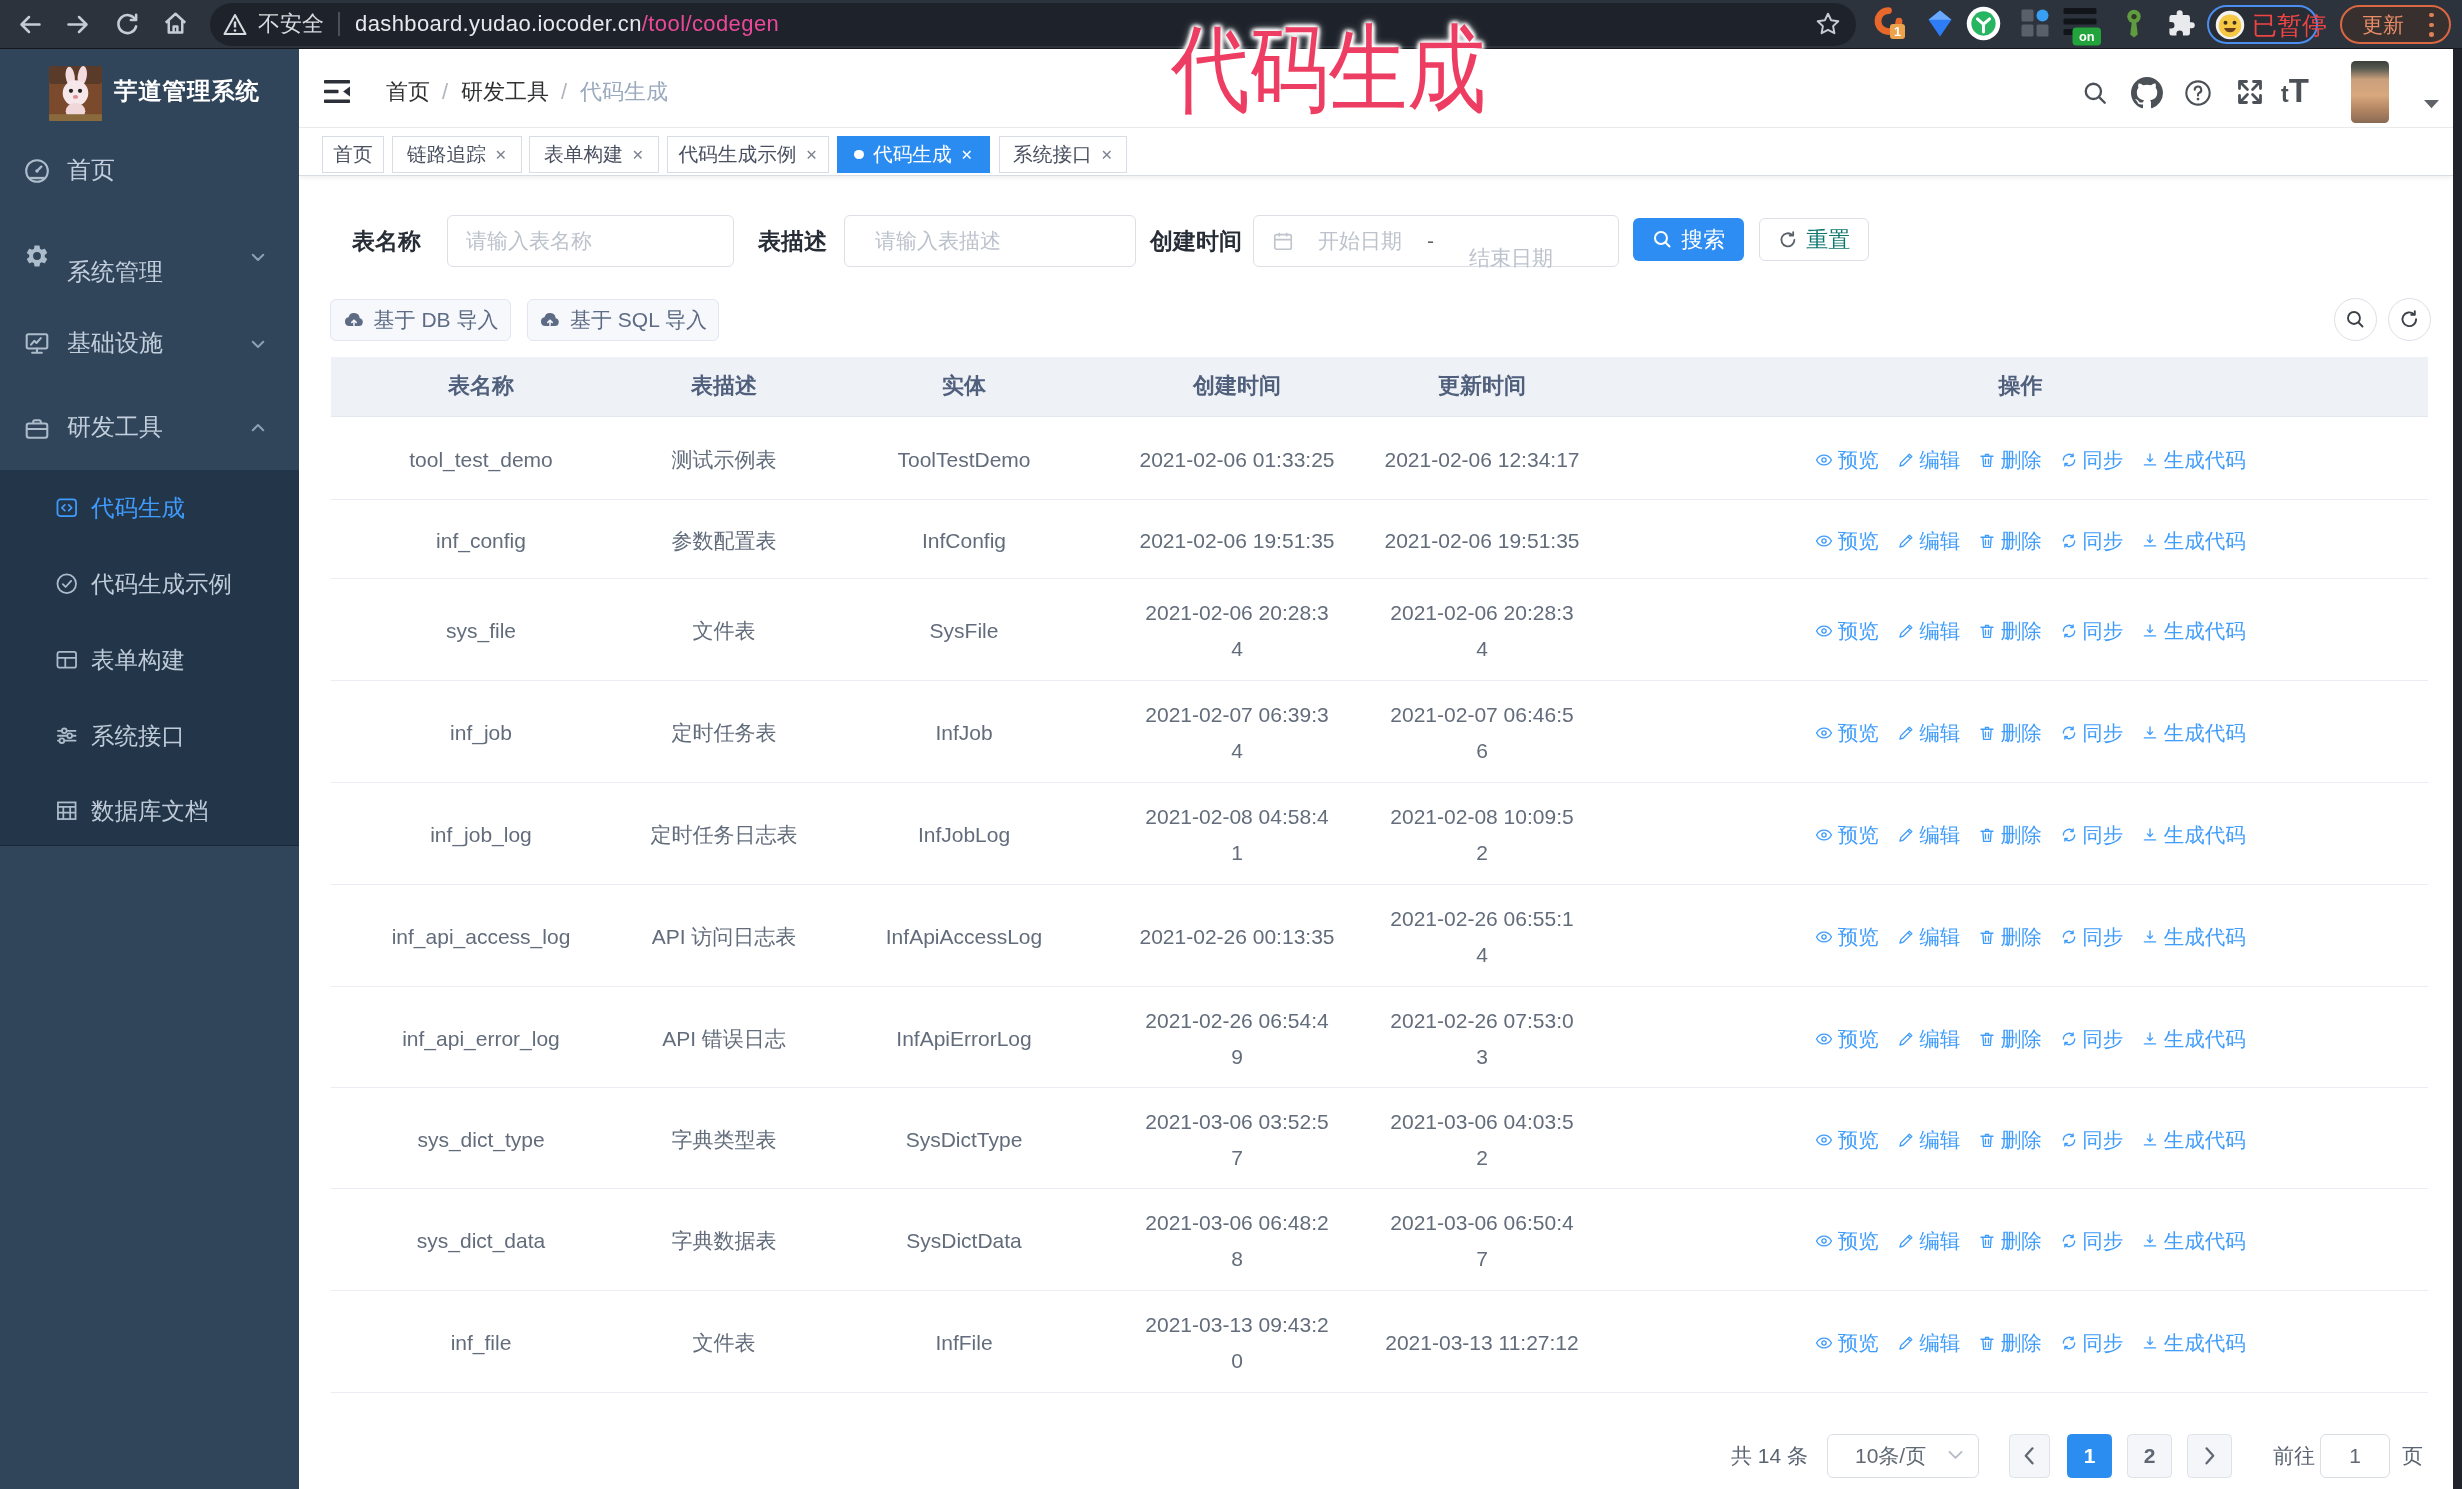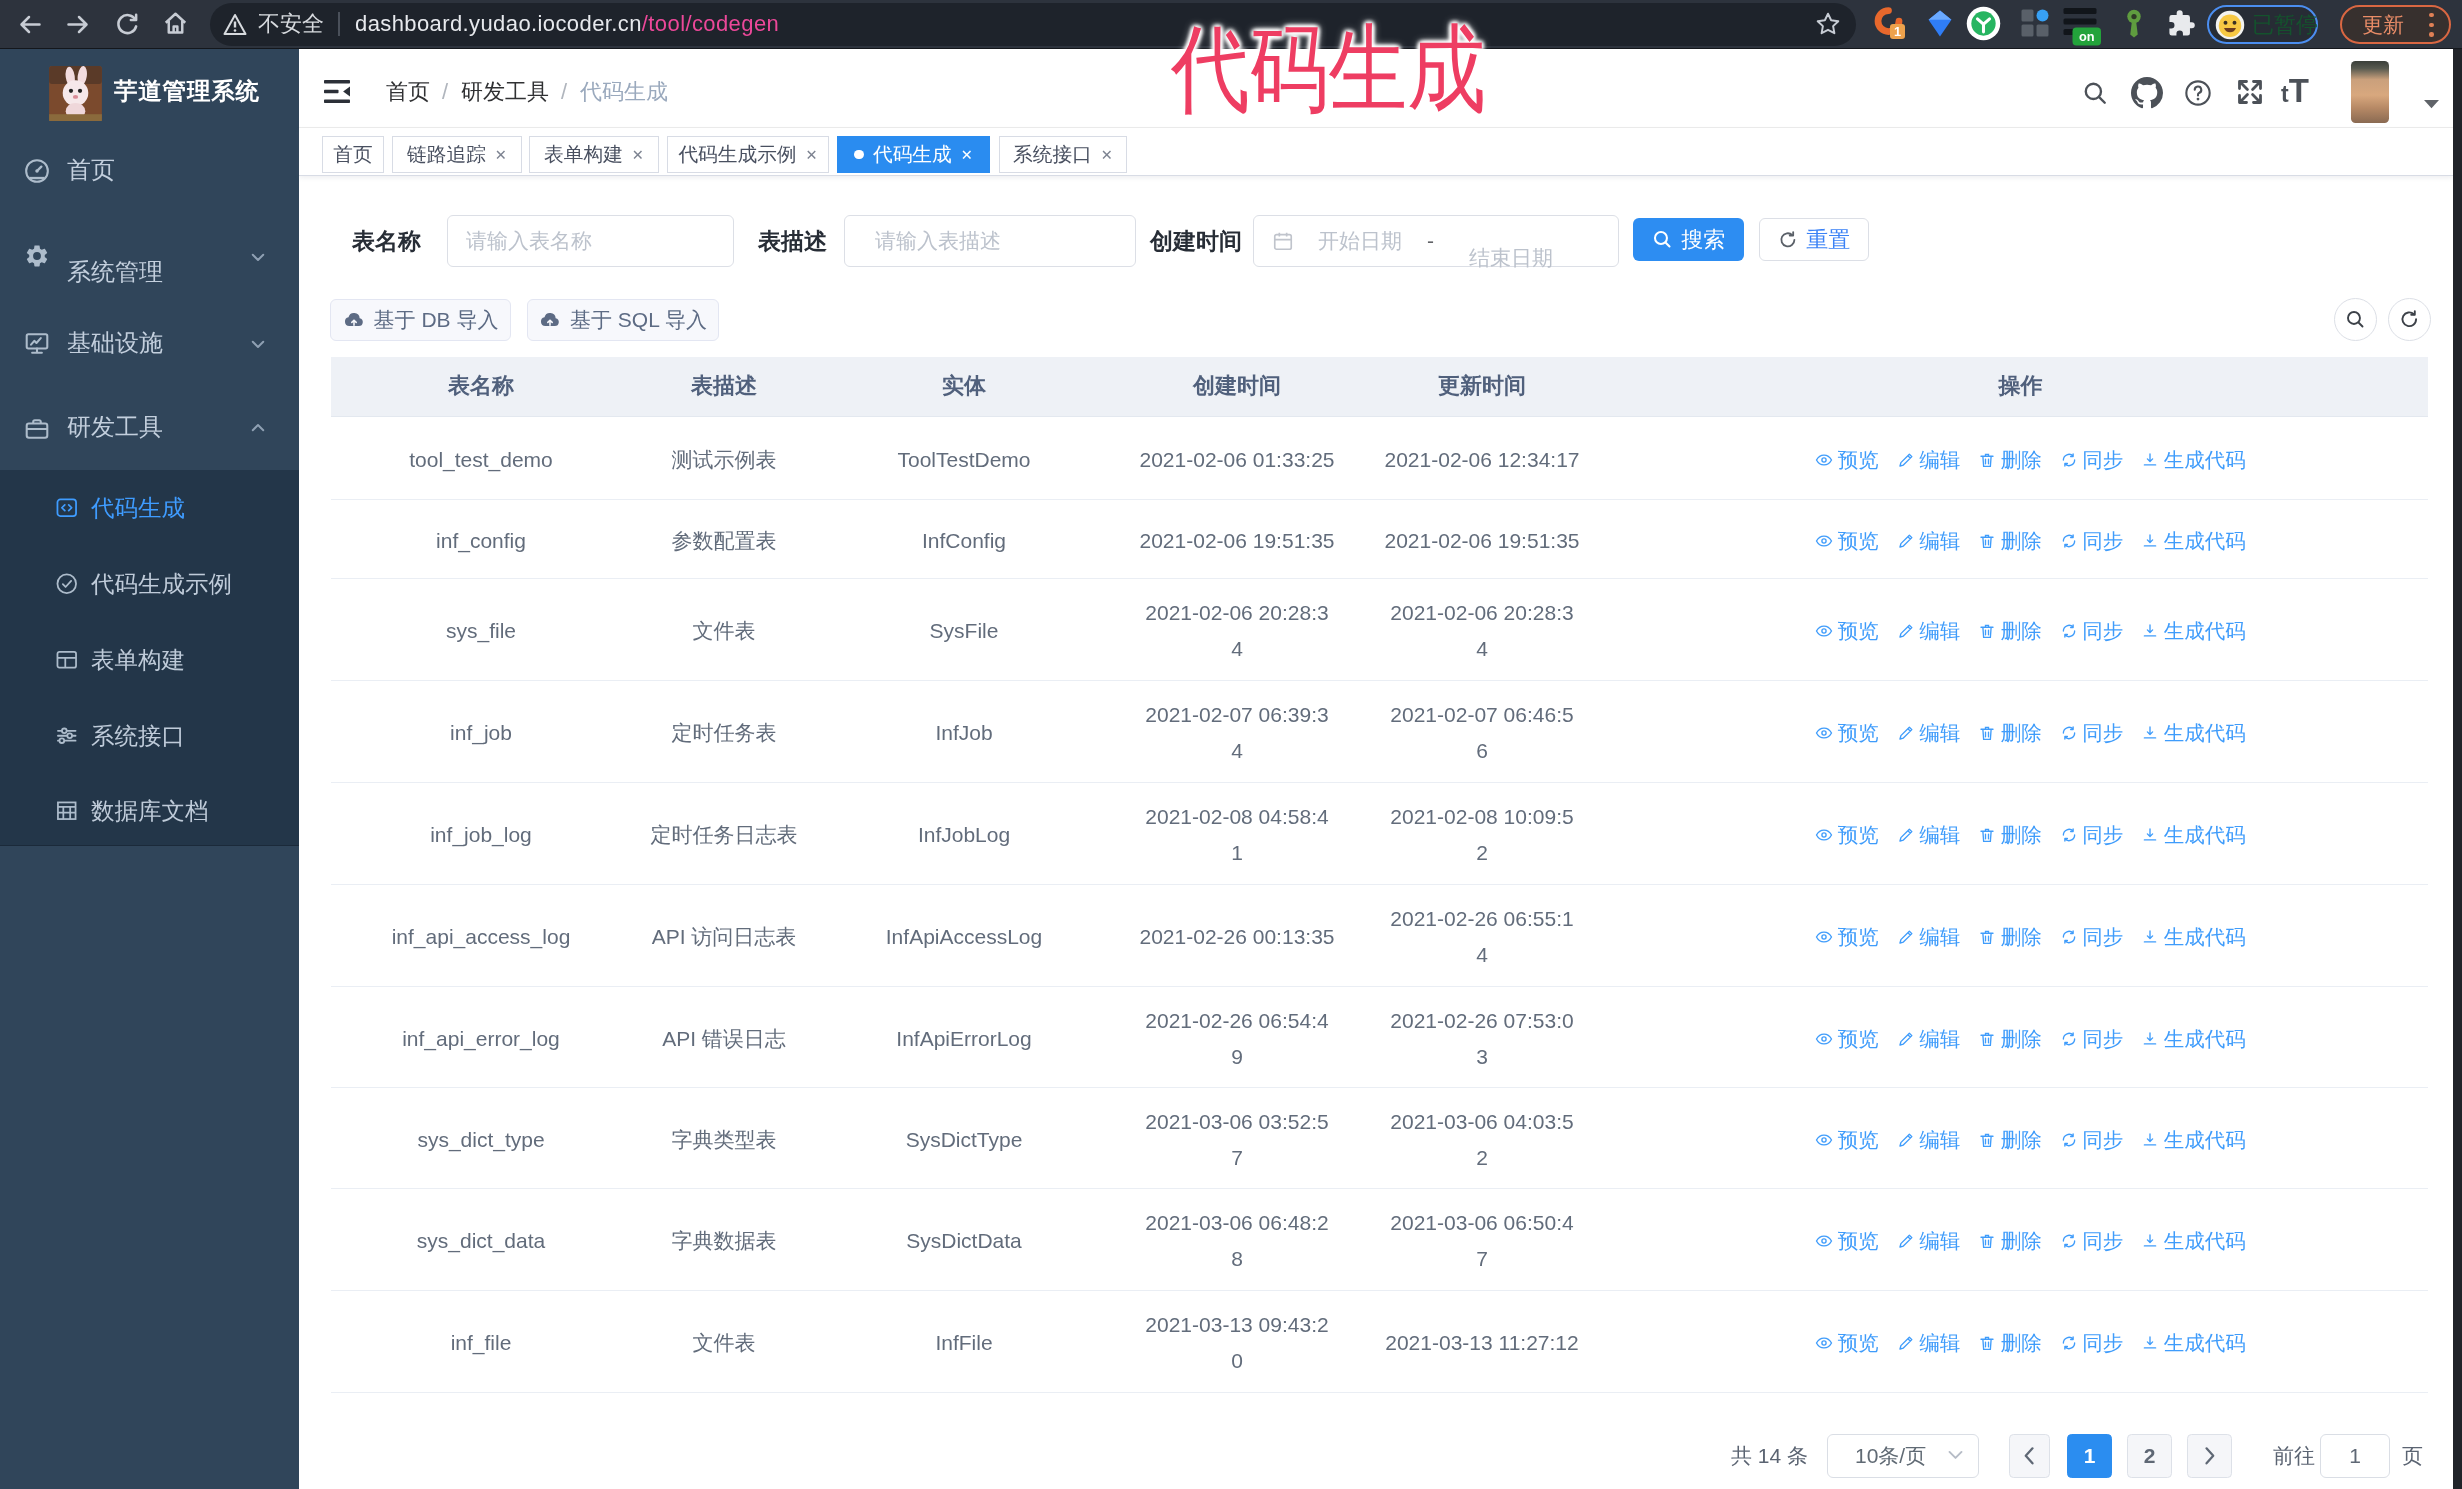--- a/index.html
+++ b/index.html
@@ -28,21 +28,21 @@
 .tag{top:136px;height:37px;border:0.8px solid #d8dce5;background:#fff;color:#495060;font-size:19.7px;display:flex;align-items:center;justify-content:center;gap:9px}
 .tag .x{color:#7d8391;font-size:14.4px}
 .tag.act{background:#2a8cf0;border-color:#2a8cf0;color:#fff}
 .tag.act .x{color:#fff}
 .dot{width:9.8px;height:9.8px;border-radius:50%;background:#fff}
 
 .flabel{font-size:23px;font-weight:700;color:#272d36}
 .finput{height:52px;border:1.5px solid #dcdfe6;border-radius:6px;background:#fff;color:#bcc2cc;font-size:21px}
 .btn{border-radius:6px;font-size:22px;display:flex;align-items:center;justify-content:center;gap:9px}
 .btn.blue{background:#2d8df2;color:#fff}
-.btn.plain{background:#fff;border:1.5px solid #dcdfe6;color:#3b82f6}
+.btn.plain{background:#fff;border:1.5px solid #dcdfe6;color:#0f766e}
 .btn.soft{background:#f7f8fc;border:1.5px solid #e3e6f2;color:#5d6b84;font-size:21px}
 .cbtn{width:43px;height:43px;border-radius:50%;border:1.5px solid #dcdfe6;background:#fff;display:flex;align-items:center;justify-content:center;color:#3c4148}
 
 table{position:absolute;left:331px;top:357px;width:2097px;border-collapse:collapse;table-layout:fixed}
 th{background:#eef1f6;font-size:22px;font-weight:700;color:#50607c;border-bottom:0.8px solid #e3e8ef}
 th:last-child{padding-left:12px}
 td{font-size:21px;color:#626c7b;text-align:center;vertical-align:middle;border-bottom:0.8px solid #eaeef4;line-height:36px;padding-top:4.5px}
 .ops{display:flex;align-items:center;justify-content:center;gap:18px;color:#3f9cfb;font-size:20.5px;padding-left:32px}
 .op{display:flex;align-items:center;gap:4.5px;white-space:nowrap}
 
@@ -120,21 +120,21 @@
     <path d="M20.5 11H19V7a2 2 0 0 0-2-2h-4V3.5a2.5 2.5 0 0 0-5 0V5H4a2 2 0 0 0-2 2v3.8h1.5a2.7 2.7 0 0 1 0 5.4H2V20a2 2 0 0 0 2 2h3.8v-1.5a2.7 2.7 0 0 1 5.4 0V22H17a2 2 0 0 0 2-2v-4h1.5a2.5 2.5 0 0 0 0-5z"></path>
   </svg>
 <div class="a" style="left:2207px;top:5.3px;width:111px;height:39px;border:2.3px solid #4b8ef0;border-radius:19.7px;background:#272c35"></div>
 <svg class="a" style="left:2215px;top:9.8px" width="30" height="30" viewBox="0 0 40 40">
     <circle cx="20" cy="20" r="19" fill="#f2f2f0"></circle>
     <circle cx="20" cy="21" r="15" fill="#f7c843"></circle>
     <circle cx="14" cy="17" r="2.6" fill="#3a3123"></circle>
     <circle cx="26" cy="17" r="2.6" fill="#3a3123"></circle>
     <path d="M12 24a8.5 8.5 0 0 0 16 0z" fill="#6b3b1f"></path>
   </svg>
-<div class="a" style="left:2252px;top:25px;transform:translateY(-50%);font-size:22px;color:#14532d">已暂停</div>
+<div class="a" style="left:2252px;top:25px;transform:translateY(-50%);font-size:25px;color:#ef4444">已暂停</div>
 <div class="a" style="left:2340px;top:5.3px;width:111px;height:39px;border:2.3px solid #d96742;border-radius:19.7px;background:#37302e"></div>
 <div class="a" style="left:2362px;top:25px;transform:translateY(-50%);font-size:21px;color:#e98c67">更新</div>
 <div class="a" style="left:2429px;top:10.6px;width:4.5px;height:29px">
 <div style="width:4.5px;height:4.5px;border-radius:50%;background:#e08055;margin:2.3px 0 5.3px"></div>
 <div style="width:4.5px;height:4.5px;border-radius:50%;background:#e08055;margin:0 0 5.3px"></div>
 <div style="width:4.5px;height:4.5px;border-radius:50%;background:#e08055"></div>
 </div>
 
 <div class="a sidebar"></div>
 <div class="a submenu"></div>

